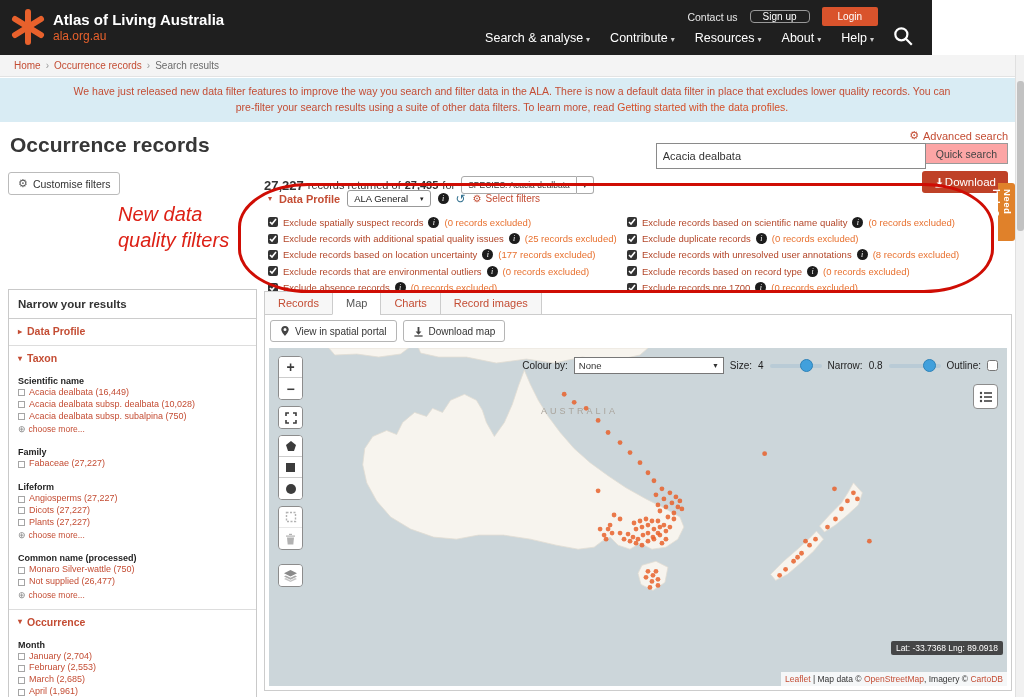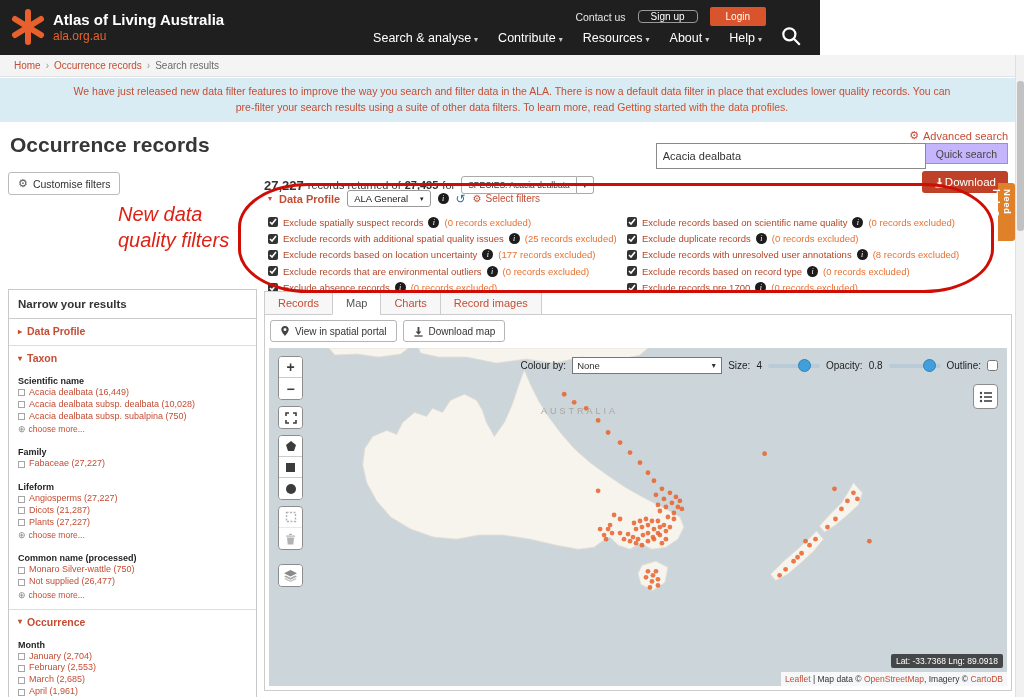--- a/index.html
+++ b/index.html
@@ -3,21 +3,21 @@
 <meta charset="utf-8">
 <style>
   :root { --accent:#c44d34; --orange:#e8612c; --annotation:#dd2116; }
   * { margin:0; padding:0; box-sizing:border-box; }
   html,body { width:1024px; height:697px; }
   body { overflow:hidden; font-family:"Liberation Sans",sans-serif; background:#fff; position:relative; font-size:11px; }
   a { text-decoration:none; cursor:pointer; }
   button { cursor:pointer; font-family:inherit; }
 
   
-  .hdr { position:absolute; left:0; top:0; width:820px; height:55px; background:#1f1f1f; }
+  .hdr { position:absolute; left:0; top:0; width:932px; height:55px; background:#1f1f1f; }
   .logo-wrap { position:absolute; left:10px; top:9px; display:flex; gap:7px; align-items:center; }
   .brand-title { color:#fff; font-weight:bold; font-size:15px; line-height:1.15; }
   .brand-sub { color:var(--orange); font-size:12px; }
   .topbar { position:absolute; right:54px; top:7px; display:flex; align-items:center; gap:12px; }
   .contact-link { color:#e8e8e8; font-size:10.5px; }
   .btn-signup { border:1px solid #999; color:#fff; background:transparent; font-size:10px; padding:0 12px; border-radius:4px; }
   .btn-login { border:none; color:#fff; background:#d9532c; font-size:10px; padding:4px 16px; border-radius:2px; }
   .mainnav { position:absolute; right:58px; top:31px; display:flex; gap:20px; }
   .mainnav .nav-item { color:#fff; font-size:12.5px; }
   .mainnav .crt { color:#ccc; font-size:8px; margin-left:3px; }
@@ -31,21 +31,21 @@
 
   
   .banner { position:absolute; top:78px; left:0; width:100%; height:44px; background:#d9ecf4; color:var(--accent); font-size:10.5px; line-height:1.5; text-align:center; padding:6px 70px 0; }
   .banner .bn-link { color:#d4502a; }
 
   
   .adv { position:absolute; top:129px; right:16px; font-size:11px; color:var(--accent); display:flex; gap:4px; align-items:center; }
   .page-title { position:absolute; left:10px; top:133px; font-size:21px; color:#373737; font-weight:bold; }
   .qsearch { position:absolute; top:143px; right:16px; display:flex; }
   .qs-input { width:270px; height:21px; border:1px solid #8a8a8a; font-size:11px; padding:12px 6px; color:#333; background:#fff; }
-  .qs-btn { height:21px; border:1px solid #9a9a9a; border-left:none; background:#c4b5fd; font-size:10.5px; color:#444; padding:0 10px; }
+  .qs-btn { height:21px; border:1px solid #9a9a9a; border-left:none; background:#fca5a5; font-size:10.5px; color:#444; padding:0 10px; }
 
   
   .btn-customise { position:absolute; left:8px; top:172px; display:flex; gap:5px; align-items:center; border:1px solid #bbb; background:#fff; border-radius:3px; font-size:10.5px; color:#333; padding:4px 9px; }
   .btn-customise .gear { color:#555; font-size:11px; }
   .records-line { position:absolute; left:264px; top:176px; font-size:11px; color:#333; display:flex; align-items:center; gap:4px; white-space:nowrap; }
   .rc-big { font-size:13px; font-weight:bold; }
   .rc-b { font-weight:bold; }
   .species-group { display:inline-flex; margin-left:2px; }
   .species-main { border:1px solid #aaa; background:#fff; font-size:8.5px; color:#333; padding:3px 6px; border-radius:3px 0 0 3px; }
   .species-caret { border:1px solid #aaa; border-left:none; background:#fff; font-size:8px; color:#333; padding:3px 6px; border-radius:0 3px 3px 0; }
@@ -107,21 +107,21 @@
   .shape-sq { width:9px; height:9px; background:#3c3c3c; }
   .shape-ci { width:10px; height:10px; border-radius:50%; background:#3c3c3c; }
 
   .map-opts { position:absolute; right:9px; top:9px; display:flex; align-items:center; gap:6px; z-index:5; font-size:10px; color:#1d1d1d; white-space:nowrap; }
   .opt-select { width:150px; height:17px; border:1px solid #777; background:#fff; font-size:9.5px; color:#333; display:flex; align-items:center; justify-content:space-between; padding:0 4px; }
   .slider { width:52px; height:4px; background:#b9cbd6; border-radius:2px; position:relative; }
   .knob { position:absolute; top:-4.5px; width:13px; height:13px; border-radius:50%; background:#41a0dc; border:1px solid #2d82b8; }
   .outline-cb { width:11px; height:11px; accent-color:#555; }
   .list-btn { position:absolute; right:9px; top:36px; width:25px; height:25px; background:#fff; border:1px solid #8c8c8c; border-radius:4px; display:flex; align-items:center; justify-content:center; z-index:5; }
 
-  .coords { position:absolute; right:4px; bottom:18px; background:rgba(45,45,45,.85); color:#fff; font-size:8.5px; padding:2px 5px; border-radius:2px; z-index:5; }
+  .coords { position:absolute; right:4px; bottom:31px; background:rgba(45,45,45,.85); color:#fff; font-size:8.5px; padding:2px 5px; border-radius:2px; z-index:5; }
   .attribution { position:absolute; right:0; bottom:0; background:rgba(255,255,255,.8); font-size:8.5px; color:#333; padding:2px 4px; z-index:5; white-space:nowrap; }
   .attribution .lnk { color:var(--accent); }
 
   .pg-scrollbar { position:absolute; right:0; top:55px; width:9px; bottom:0; background:#f1f1f1; border-left:1px solid #e0e0e0; z-index:9; }
   .pg-thumb { position:absolute; left:1px; top:26px; width:7px; height:150px; background:#c2c2c2; border-radius:3px; }
 </style>
 </head>
 <body>
 
 <div class="hdr">
@@ -327,21 +327,21 @@
           <span class="cb"></span>
           <span>Fabaceae (27,227)</span>
         </div>
         <div class="side-h">Lifeform</div>
         <div class="side-i">
           <span class="cb"></span>
           <span>Angiosperms (27,227)</span>
         </div>
         <div class="side-i">
           <span class="cb"></span>
-          <span>Dicots (21,287)</span>
+          <span>Dicots (27,227)</span>
         </div>
         <div class="side-i">
           <span class="cb"></span>
           <span>Plants (27,227)</span>
         </div>
         <div class="side-m">
           <span class="plus">⊕</span>
           <span>choose more...</span>
         </div>
         <div class="side-h">Common name (processed)</div>
@@ -581,21 +581,21 @@
       <span>Colour by:</span>
       <div class="opt-select">
         <span>None</span>
           <span style="font-size:7px">▼</span>
       </div>
       <span>Size:</span>
       <span>4</span>
       <div class="slider">
           <div class="knob" style="left:30px"></div>
         </div>
-      <span>Opacity:</span>
+      <span>Narrow:</span>
       <span>0.8</span>
       <div class="slider">
           <div class="knob" style="left:34px"></div>
         </div>
       <span>Outline:</span>
       <input type="checkbox" class="outline-cb" style="">
     </div>
     <div class="list-btn">
       <svg width="14" height="12" viewBox="0 0 14 12">
         <g fill="#444">

